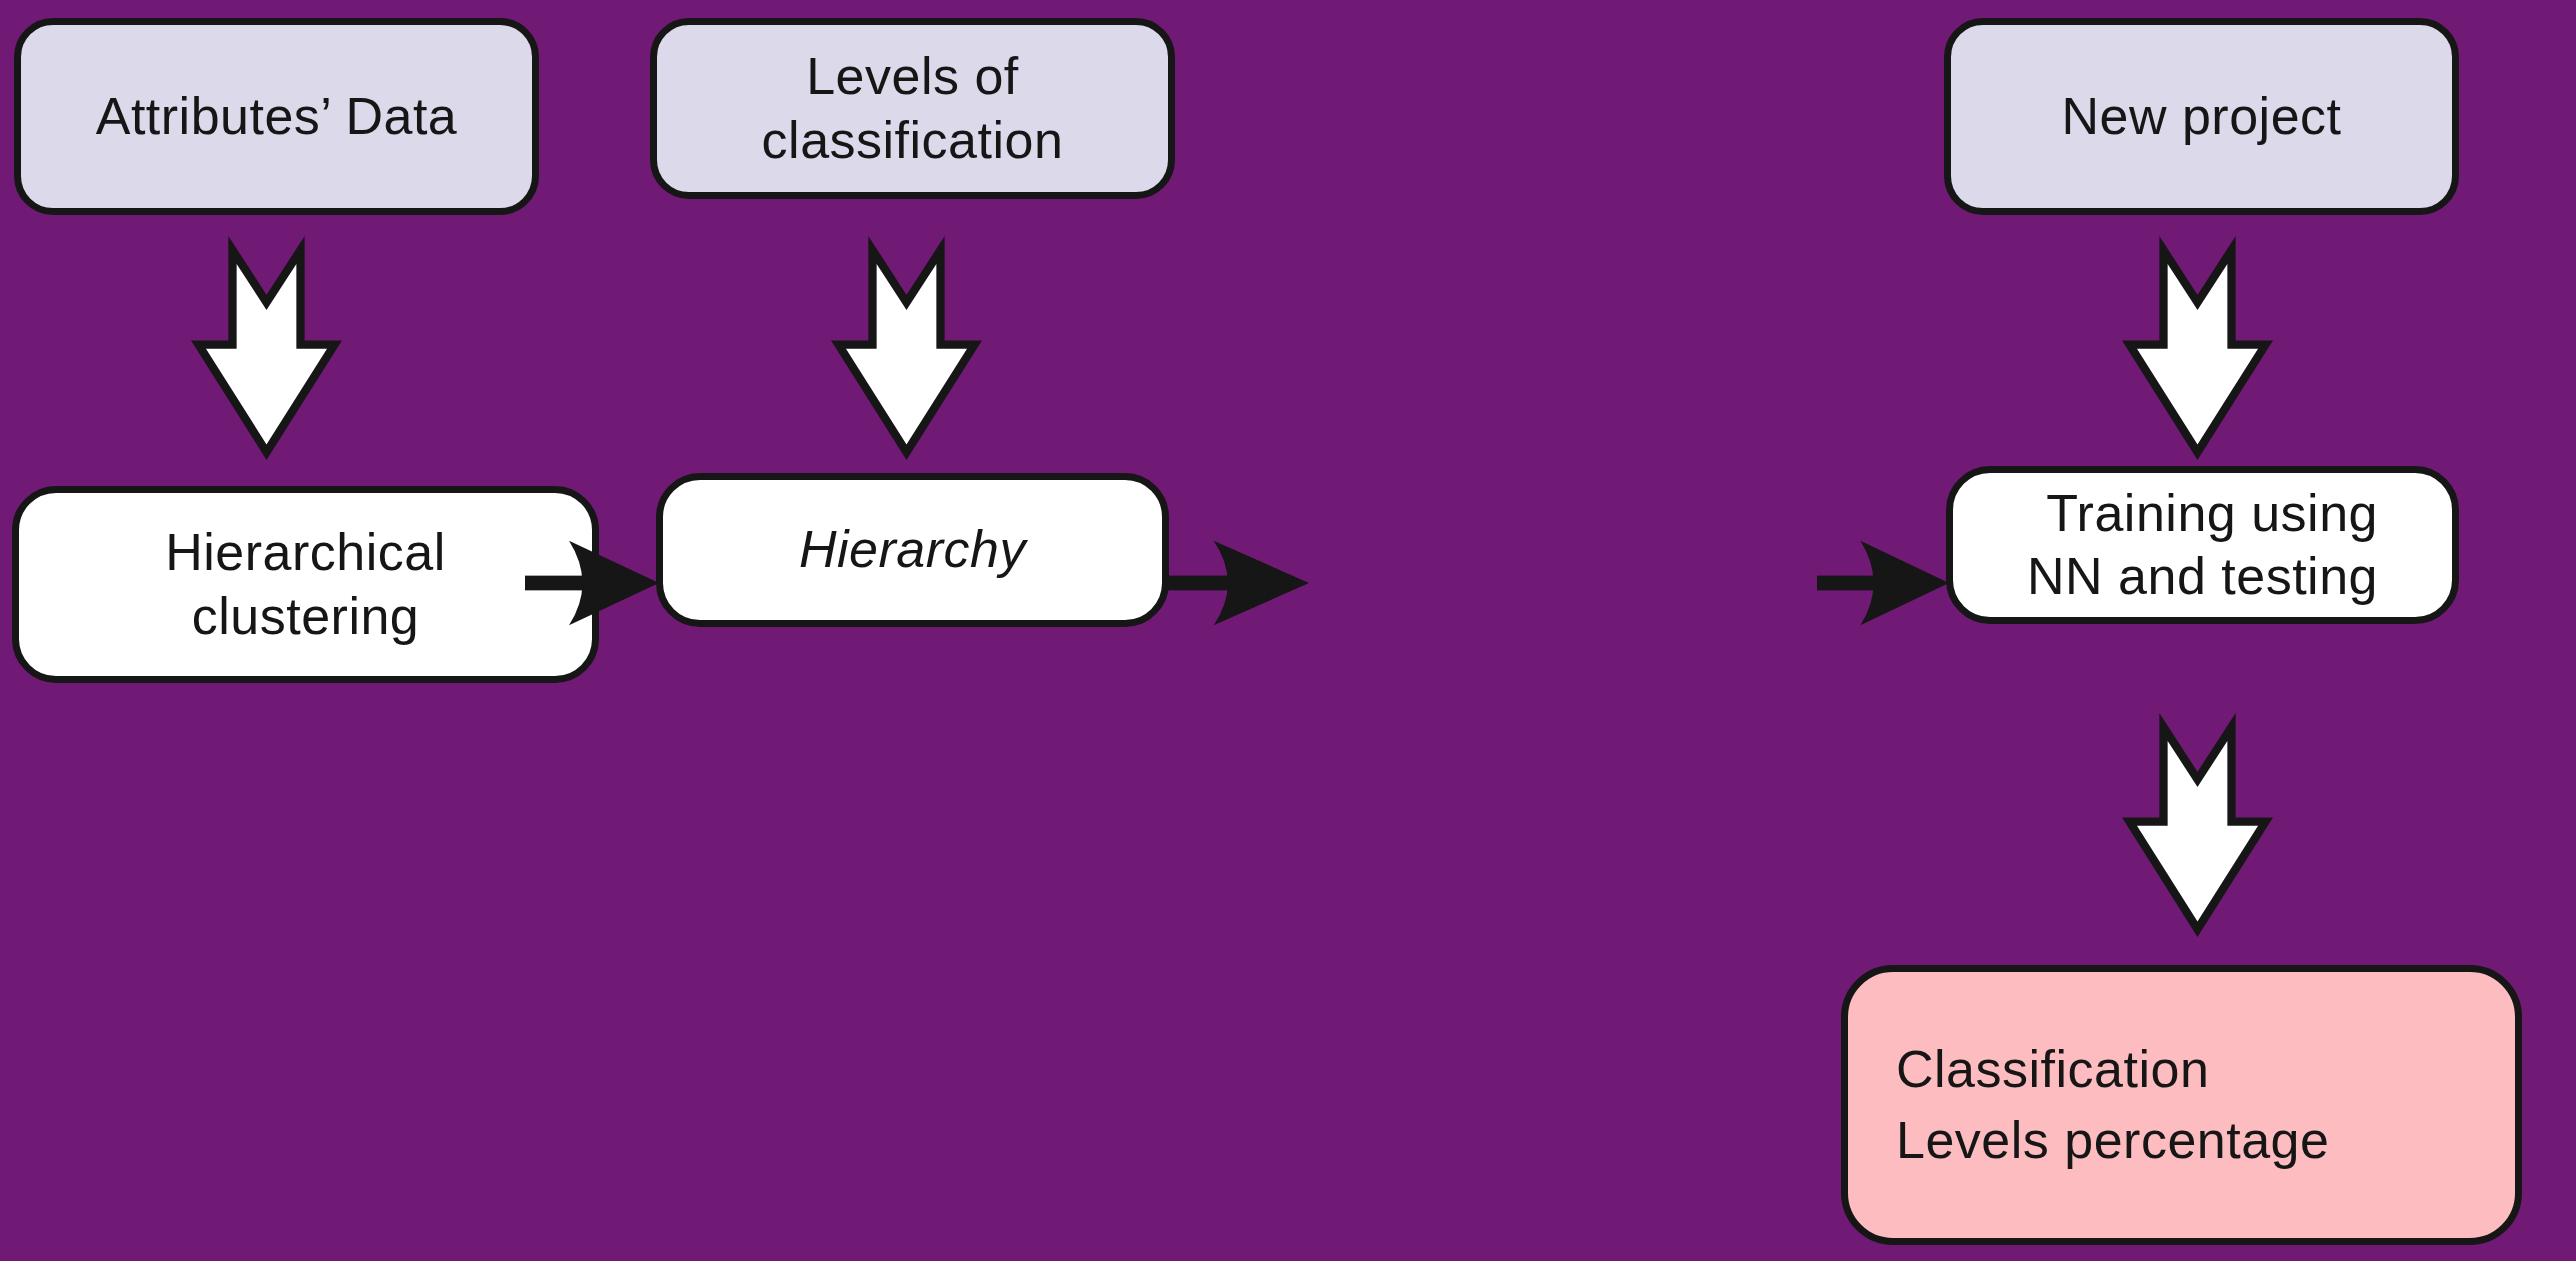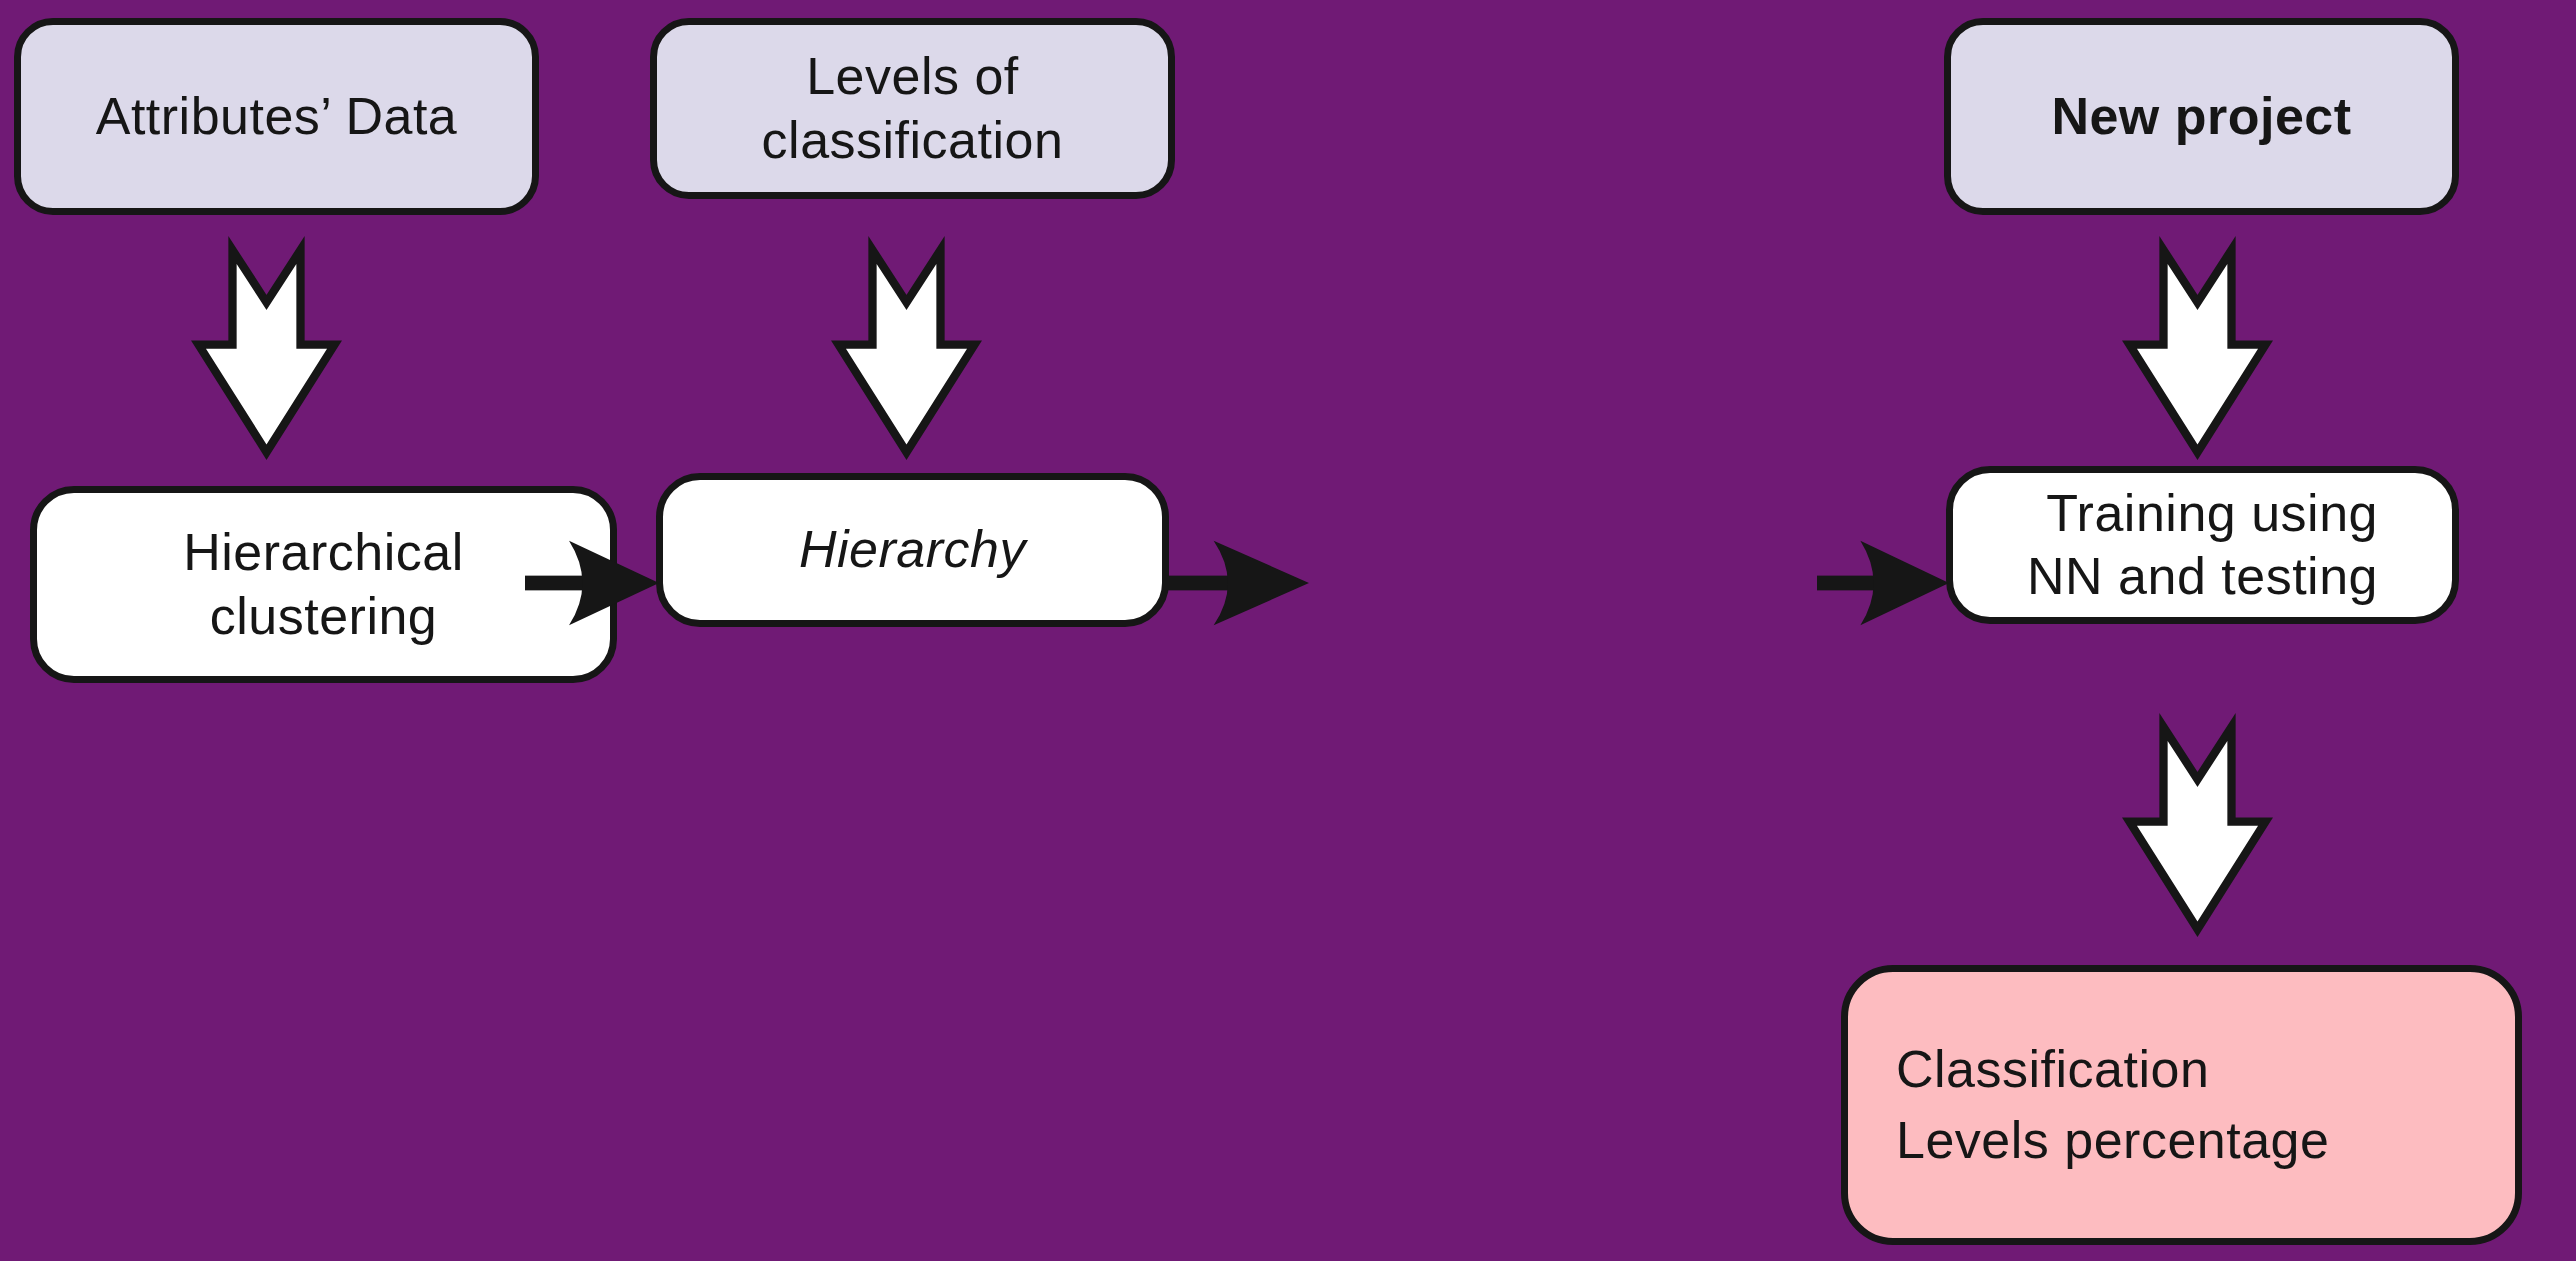--- a/index.html
+++ b/index.html
@@ -44,24 +44,24 @@
   .output-box .line{
     font-size:52px;
     line-height:1.36;
     letter-spacing:0.5px;
   }
   svg{position:absolute;overflow:visible;display:block;}
 
   
   #b-attr{left:14px;top:18.4px;width:525px;height:197px;}
   #b-levels{left:650px;top:18.4px;width:525px;height:181px;}
-  #b-new{left:1944px;top:18.4px;width:515px;height:197px;font-weight:bold;}
+  #b-new{left:1944px;top:18.4px;width:515px;height:197px;}
 
   
-  #m-clust{left:30px;top:486px;width:587px;height:197px;}
+  #m-clust{left:12px;top:486px;width:587px;height:197px;}
   #m-hier{left:656px;top:473px;width:513px;height:154px;font-style:italic;}
   #m-groups{left:1307px;top:486px;width:513px;height:197px;}
   #m-train{left:1946px;top:466px;width:513px;height:158px;text-align:right;}
 
   
   #o-result{left:1841px;top:965px;width:681px;height:280px;}
 
   
   #da1{left:193px;top:245px;}
   #da2{left:833px;top:245px;}

